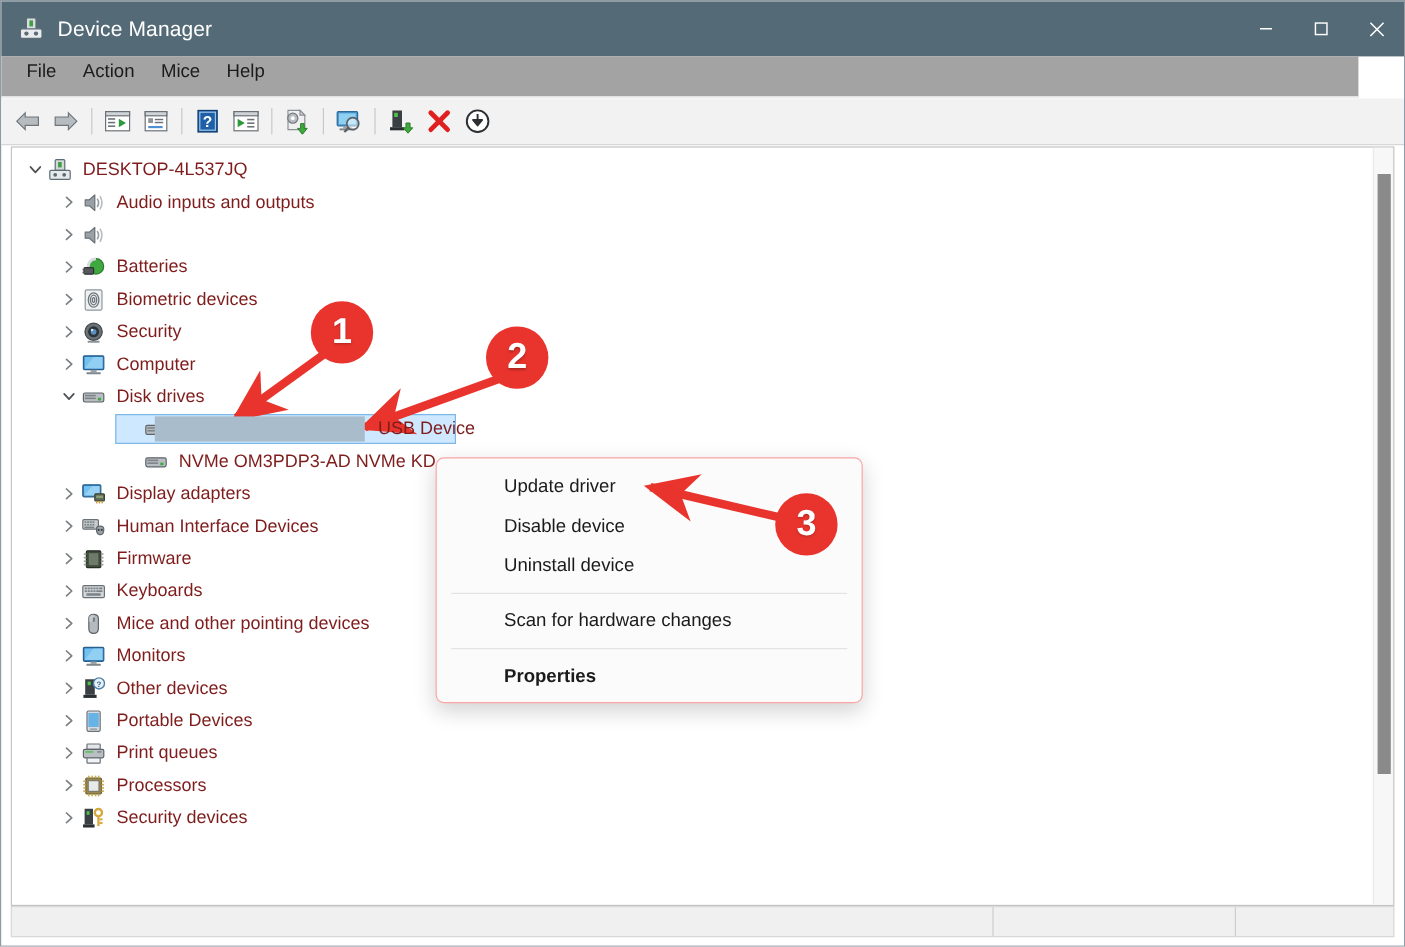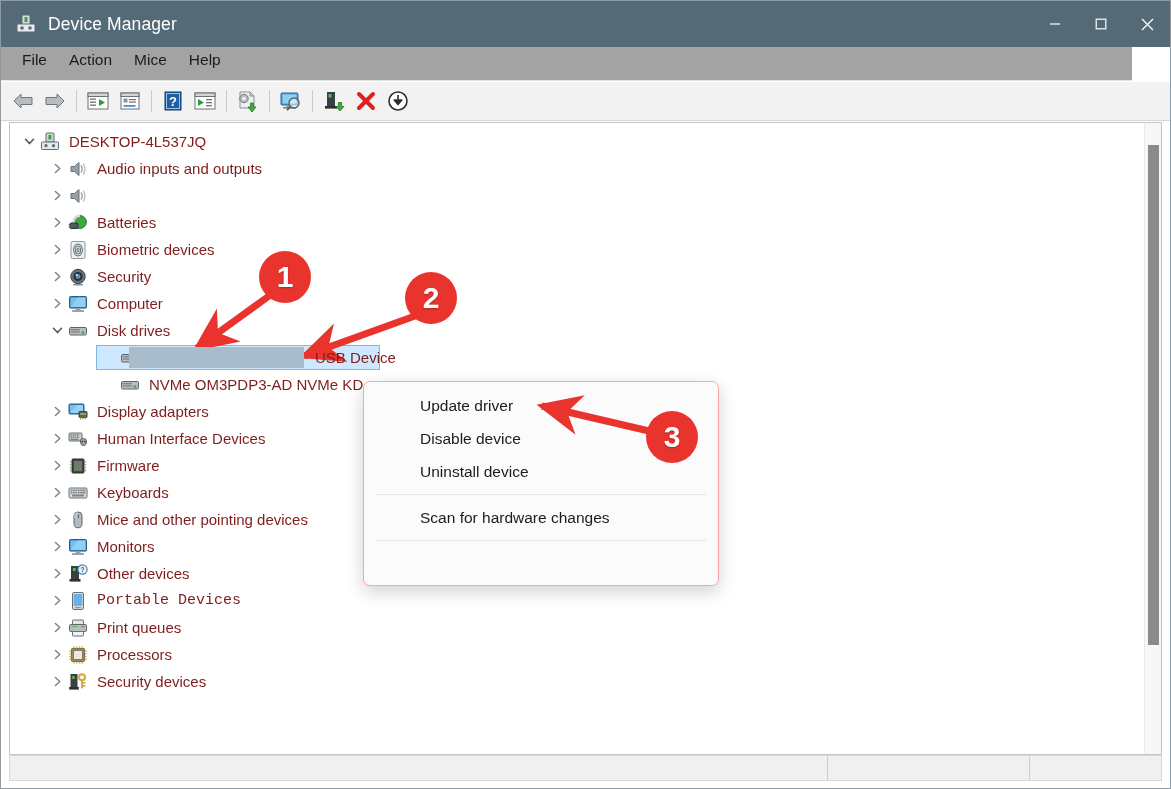--- a/index.html
+++ b/index.html
@@ -612,21 +612,21 @@
             <svg width="11" height="11" viewBox="0 0 11 11">
               <path d="M3.4 1.5 L7.8 5.5 L3.4 9.5" fill="none" stroke="#7b8084" stroke-width="1.4" stroke-linecap="round" stroke-linejoin="round"></path>
             </svg>
           </div>
           <div class="ic" style="position: relative; z-index: 2;"><svg width="20" height="20" viewBox="0 0 20 20">
               <rect x="4.5" y="1.5" width="11" height="17" rx="1.4" fill="#d8dcde" stroke="#6a7176" stroke-width="1"></rect>
               <rect x="5.8" y="3.2" width="8.4" height="11.6" fill="#4f9fd8"></rect>
               <rect x="5.8" y="3.2" width="8.4" height="11.6" fill="#79c2ef" opacity=".6"></rect>
               <rect x="7" y="16" width="6" height="1.2" rx=".5" fill="#8a9197"></rect>
             </svg></div>
-          <div class="lbl" style="position: relative; z-index: 2; font-family: Liberation Mono, monospace;">Portable Devices</div>
+          <div class="lbl" style="position: relative; z-index: 2;">Portable Devices</div>
         </div>
         <div class="row d1">
           <div class="chev">
             <svg width="11" height="11" viewBox="0 0 11 11">
               <path d="M3.4 1.5 L7.8 5.5 L3.4 9.5" fill="none" stroke="#7b8084" stroke-width="1.4" stroke-linecap="round" stroke-linejoin="round"></path>
             </svg>
           </div>
           <div class="ic" style="position: relative; z-index: 2;"><svg width="20" height="20" viewBox="0 0 20 20">
               <rect x="4.5" y="2" width="11" height="4.5" rx=".6" fill="#e4e7e9" stroke="#6a7176" stroke-width="1"></rect>
               <rect x="1.5" y="6.5" width="17" height="7" rx="1.2" fill="#b8bec2" stroke="#5d6368" stroke-width="1"></rect>
@@ -694,20 +694,21 @@
     <div class="sb-pane sb-b"></div>
   </div>
 
   <div class="ctxmenu" id="ctx-root">
       <div class="ctx-item">Update driver</div>
       <div class="ctx-item">Disable device</div>
       <div class="ctx-item">Uninstall device</div>
       <div class="ctx-sep"></div>
       <div class="ctx-item">Scan for hardware changes</div>
       <div class="ctx-sep"></div>
+      <div class="ctx-item bold">Properties</div>
     </div>
 
   <svg class="anno-svg" viewBox="0 0 1171 789">
     <defs>
       <marker id="ah" markerWidth="7" markerHeight="7" refX="5.6" refY="3.5" orient="auto">
         <path d="M0,0.6 L6.4,3.5 L0,6.4 L1.9,3.5 Z" fill="#e8342c"></path>
       </marker>
     </defs>
     <line x1="268" y1="295" x2="196" y2="347" stroke="#e8342c" stroke-width="7" marker-end="url(#ah)"></line>
     <line x1="414" y1="315" x2="303" y2="355" stroke="#e8342c" stroke-width="7" marker-end="url(#ah)"></line>

